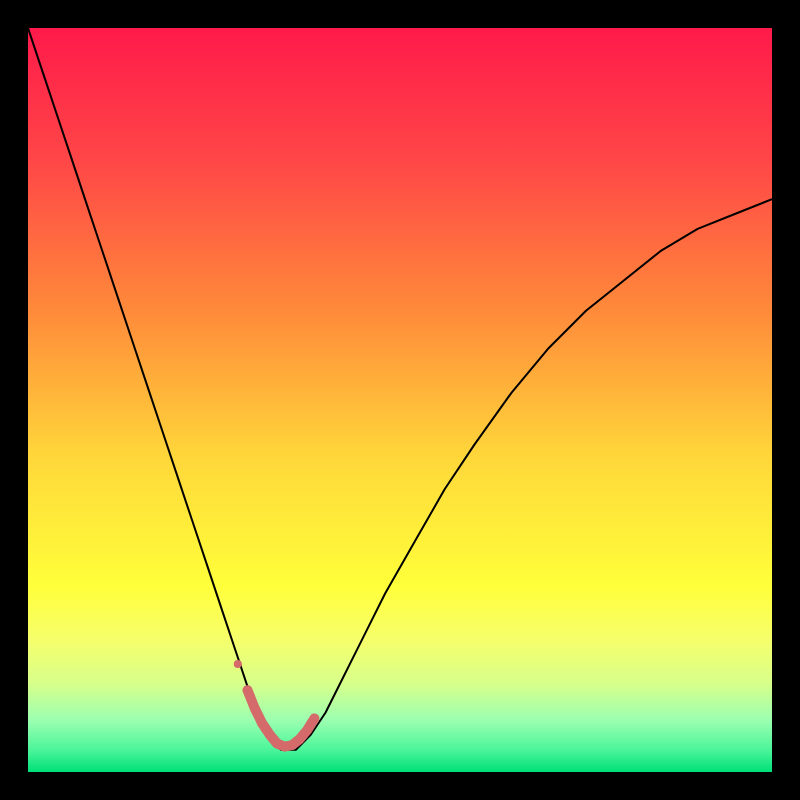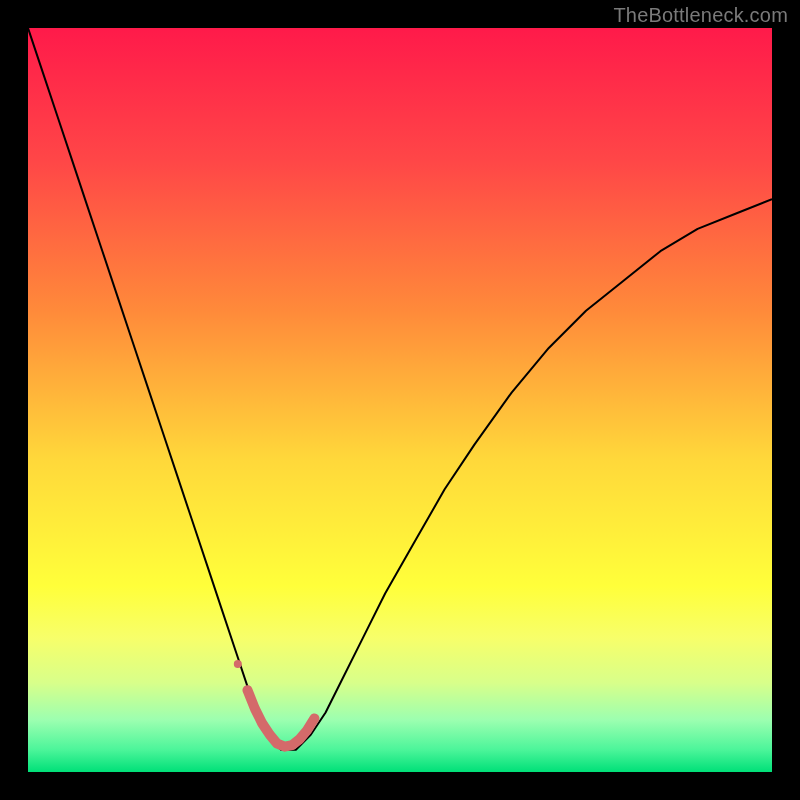--- a/index.html
+++ b/index.html
@@ -39,21 +39,20 @@
     color: #7a7a7a;
     font-size: 20px;
     font-weight: 500;
     letter-spacing: 0.2px;
   }
 </style>
 </head>
 <body>
 
 <div class="frame">
-  <div class="watermark">TheBottleneck.com</div>
 
   <div class="plot">
     <svg id="chart-svg" viewBox="0 0 744 744" preserveAspectRatio="none">
         <defs>
           <linearGradient id="bg-grad" x1="0" y1="0" x2="0" y2="1">
             <stop offset="0%" stop-color="#ff1a4a"></stop>
             <stop offset="18%" stop-color="#ff4747"></stop>
             <stop offset="38%" stop-color="#ff8a3a"></stop>
             <stop offset="57.99999999999999%" stop-color="#ffd83a"></stop>
             <stop offset="75%" stop-color="#ffff3a"></stop>

